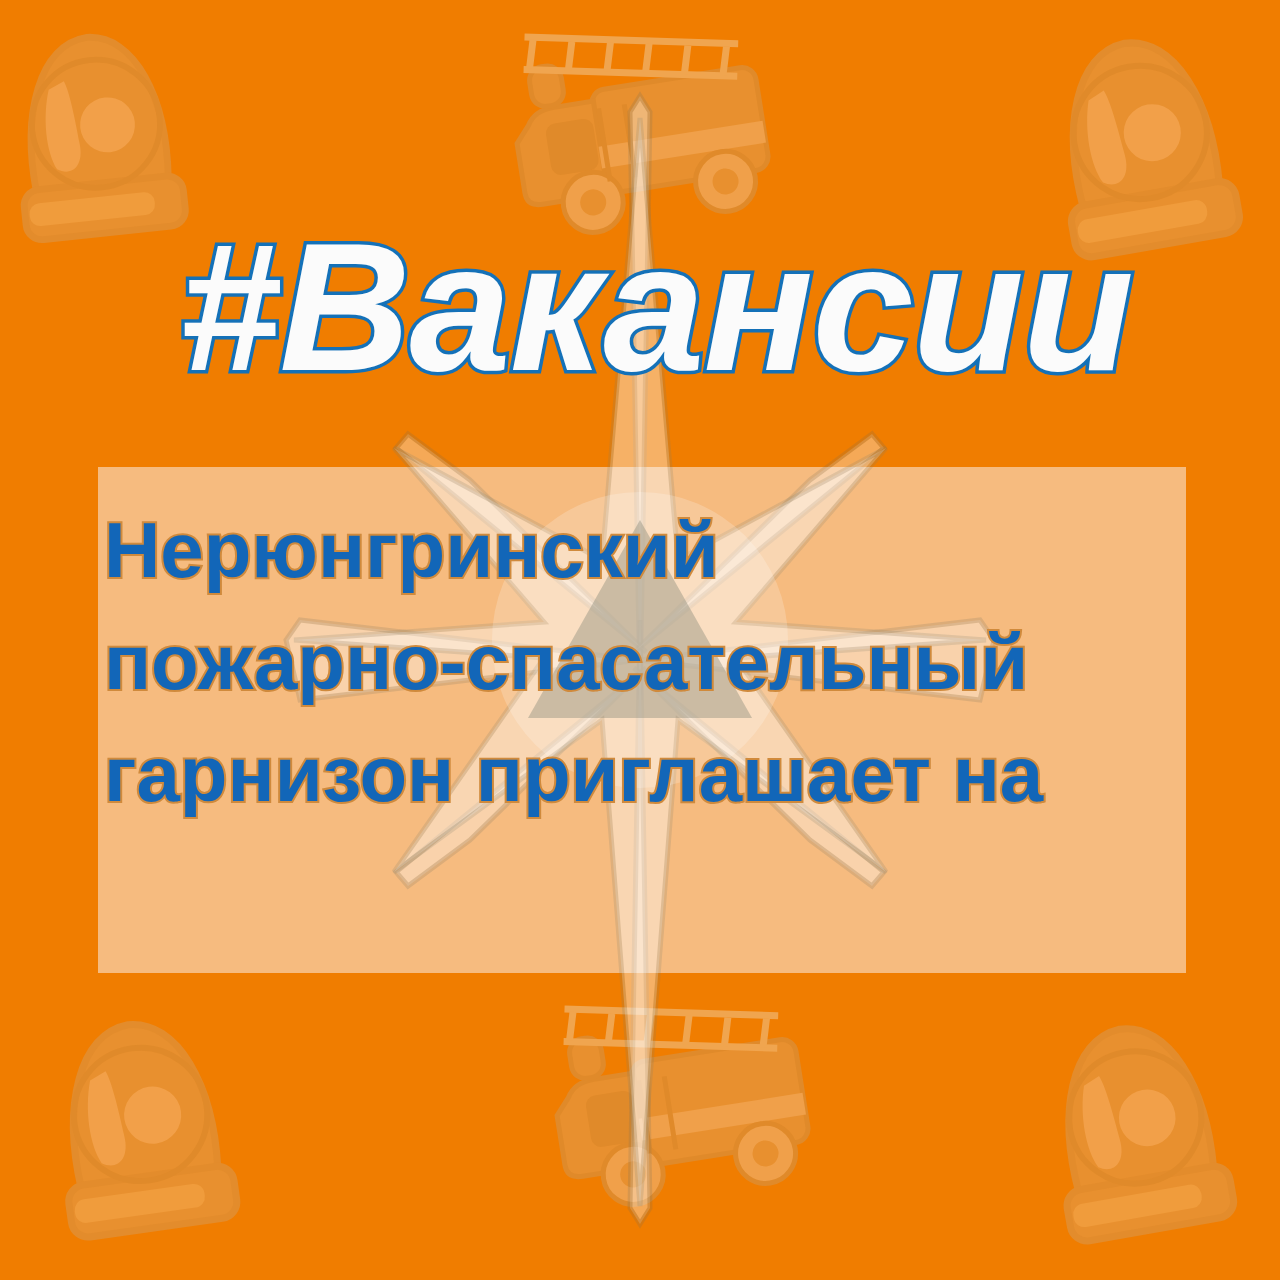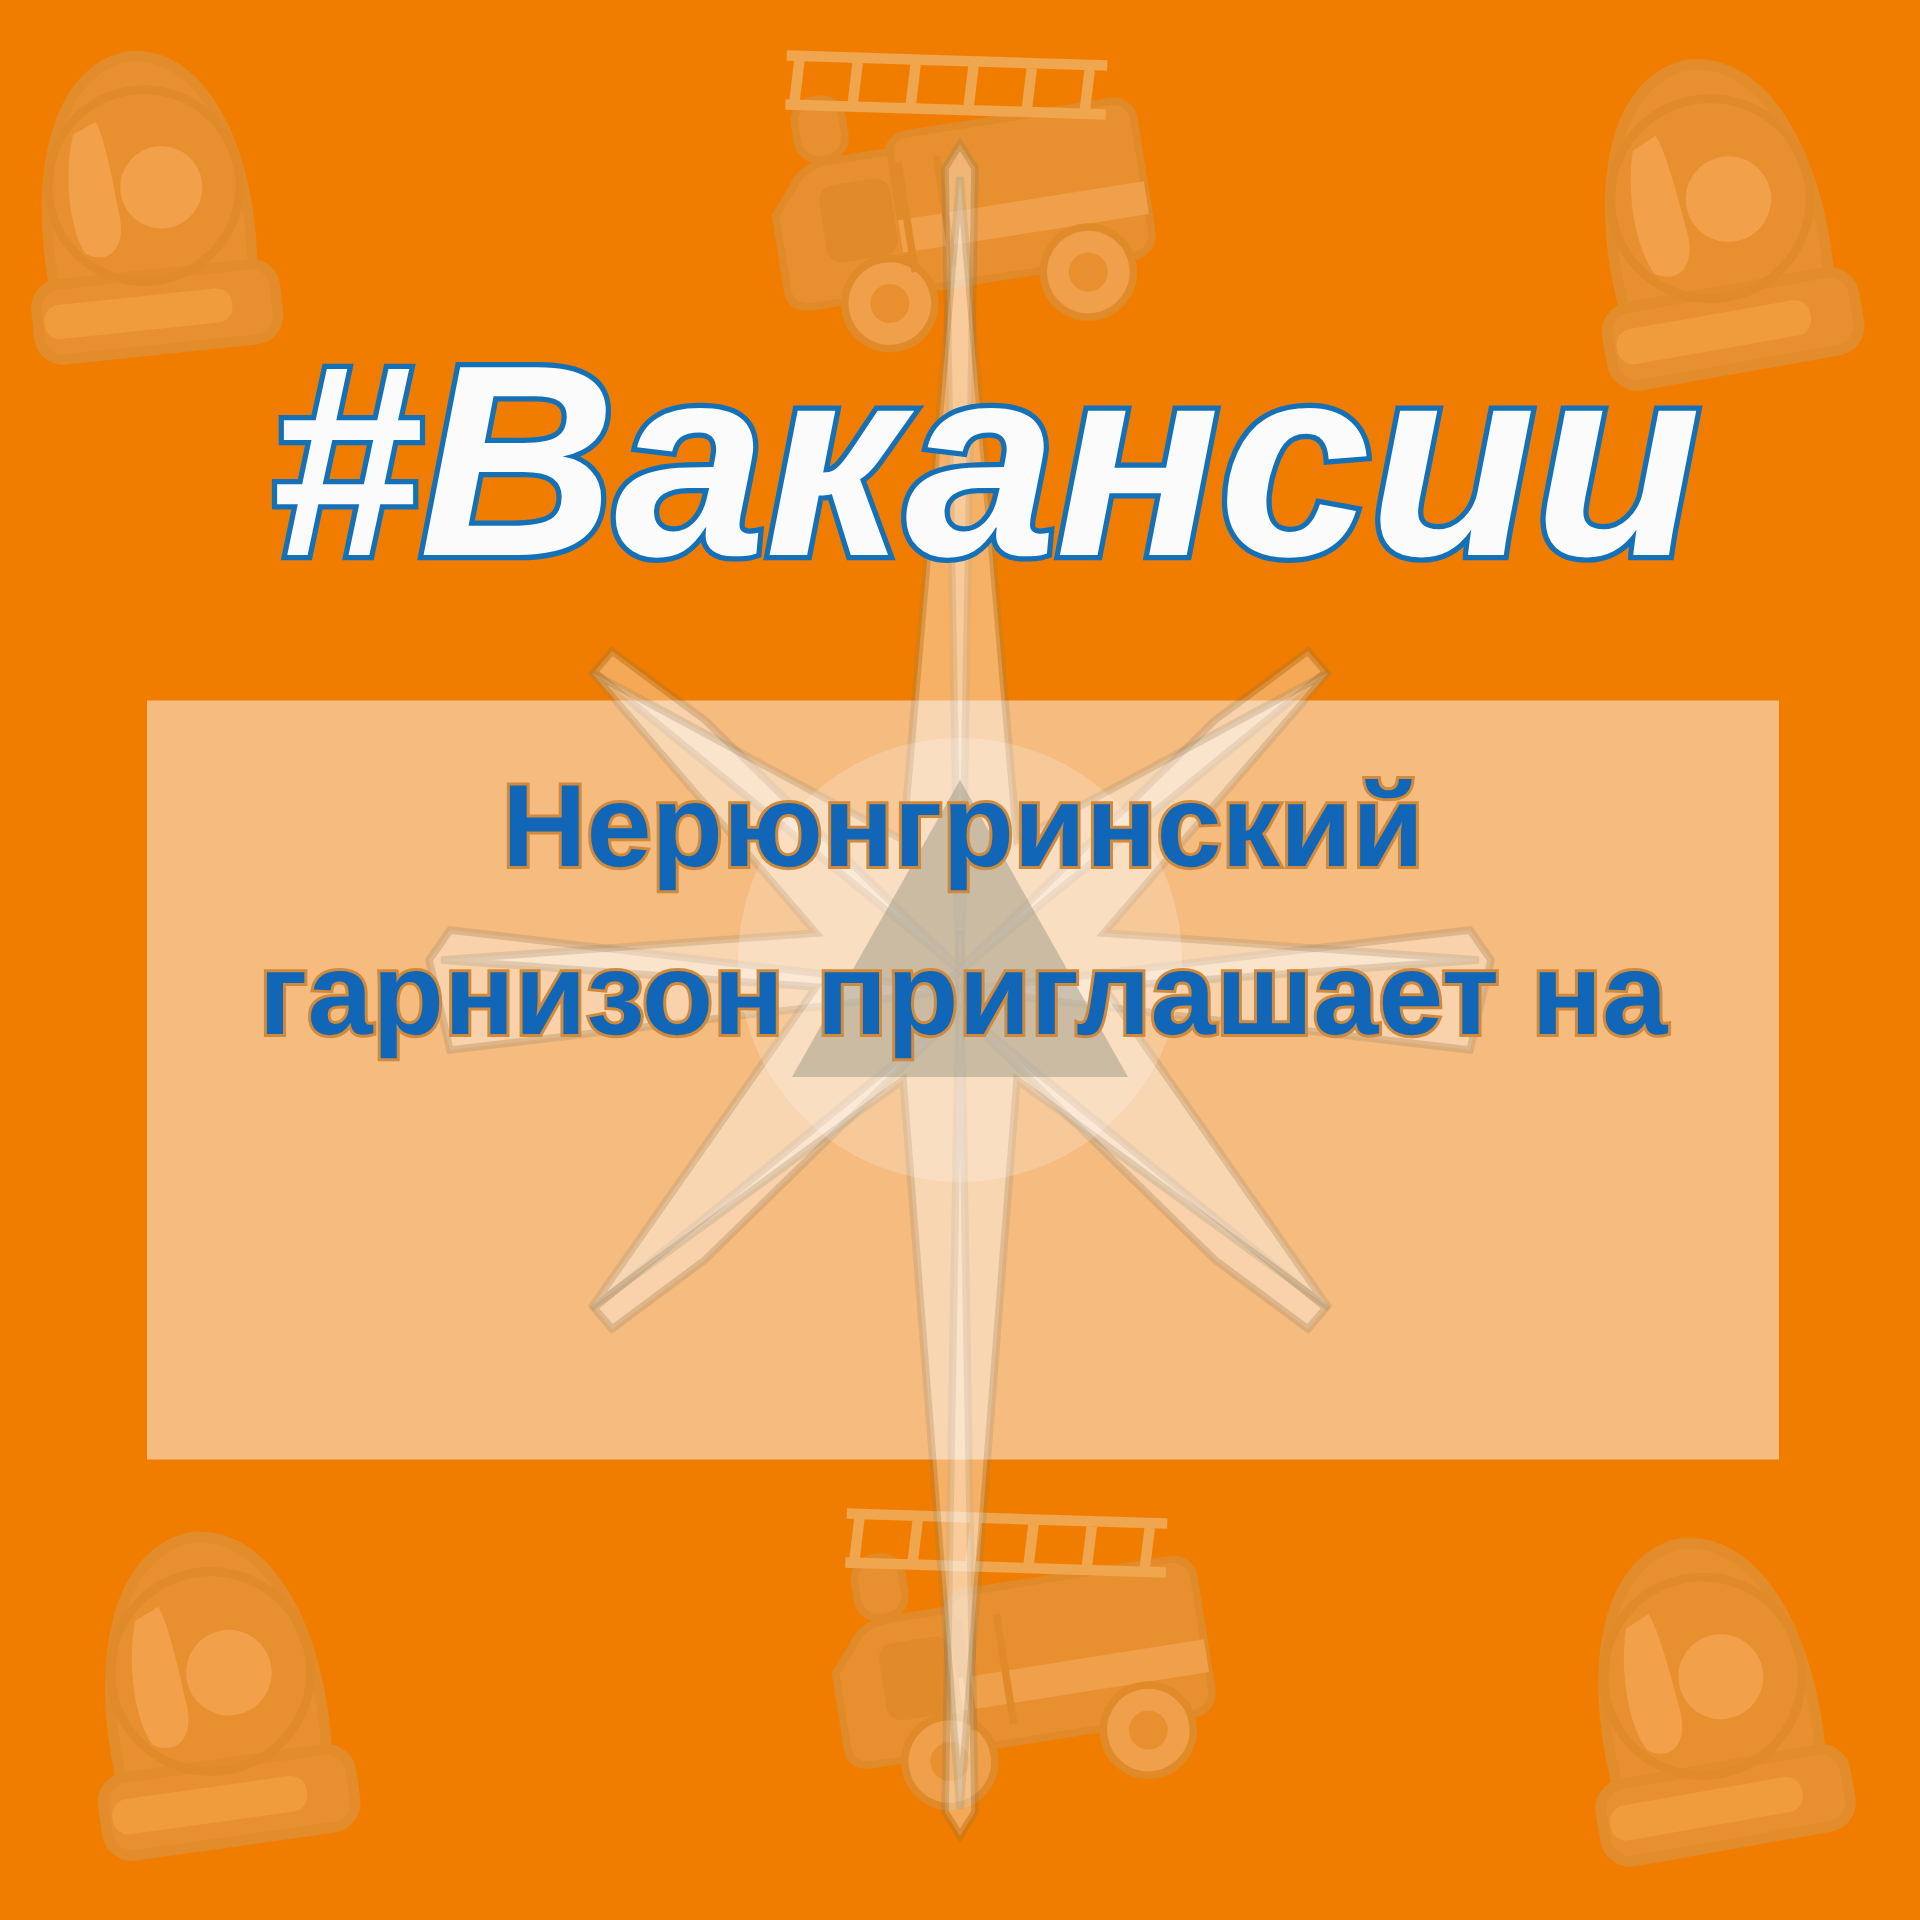--- a/index.html
+++ b/index.html
@@ -62,21 +62,20 @@
     white-space: nowrap;
     font-style: italic;
   }
 
   
   .bodytext {
     position: absolute;
     left: 104px;
     top: 494px;
     width: 1076px;
-    text-align: center;
     font-size: 78px;
     line-height: 112px;
     font-weight: bold;
     color: #1266b8;
     -webkit-text-stroke: 4px #d08a3c;
     paint-order: stroke fill;
   }
   .bodytext .ln { display: block; }
 </style>
 </head>
@@ -220,16 +219,17 @@
       <circle cx="640" cy="640" r="148" fill="#ffffff" opacity="0.20"></circle>
 
       <path d="M640 520 L752 718 L528 718 Z" fill="#8a8a7a" opacity="0.42"></path>
     </svg>
   </div>
 
   <div class="headline">#Вакансии</div>
 
   <div class="bodytext">
     <span class="ln">Нерюнгринский</span>
+    <span class="ln">пожарно-спасательный</span>
     <span class="ln">гарнизон приглашает на</span>
   </div>
 
 </div>
 
 </body></html>

